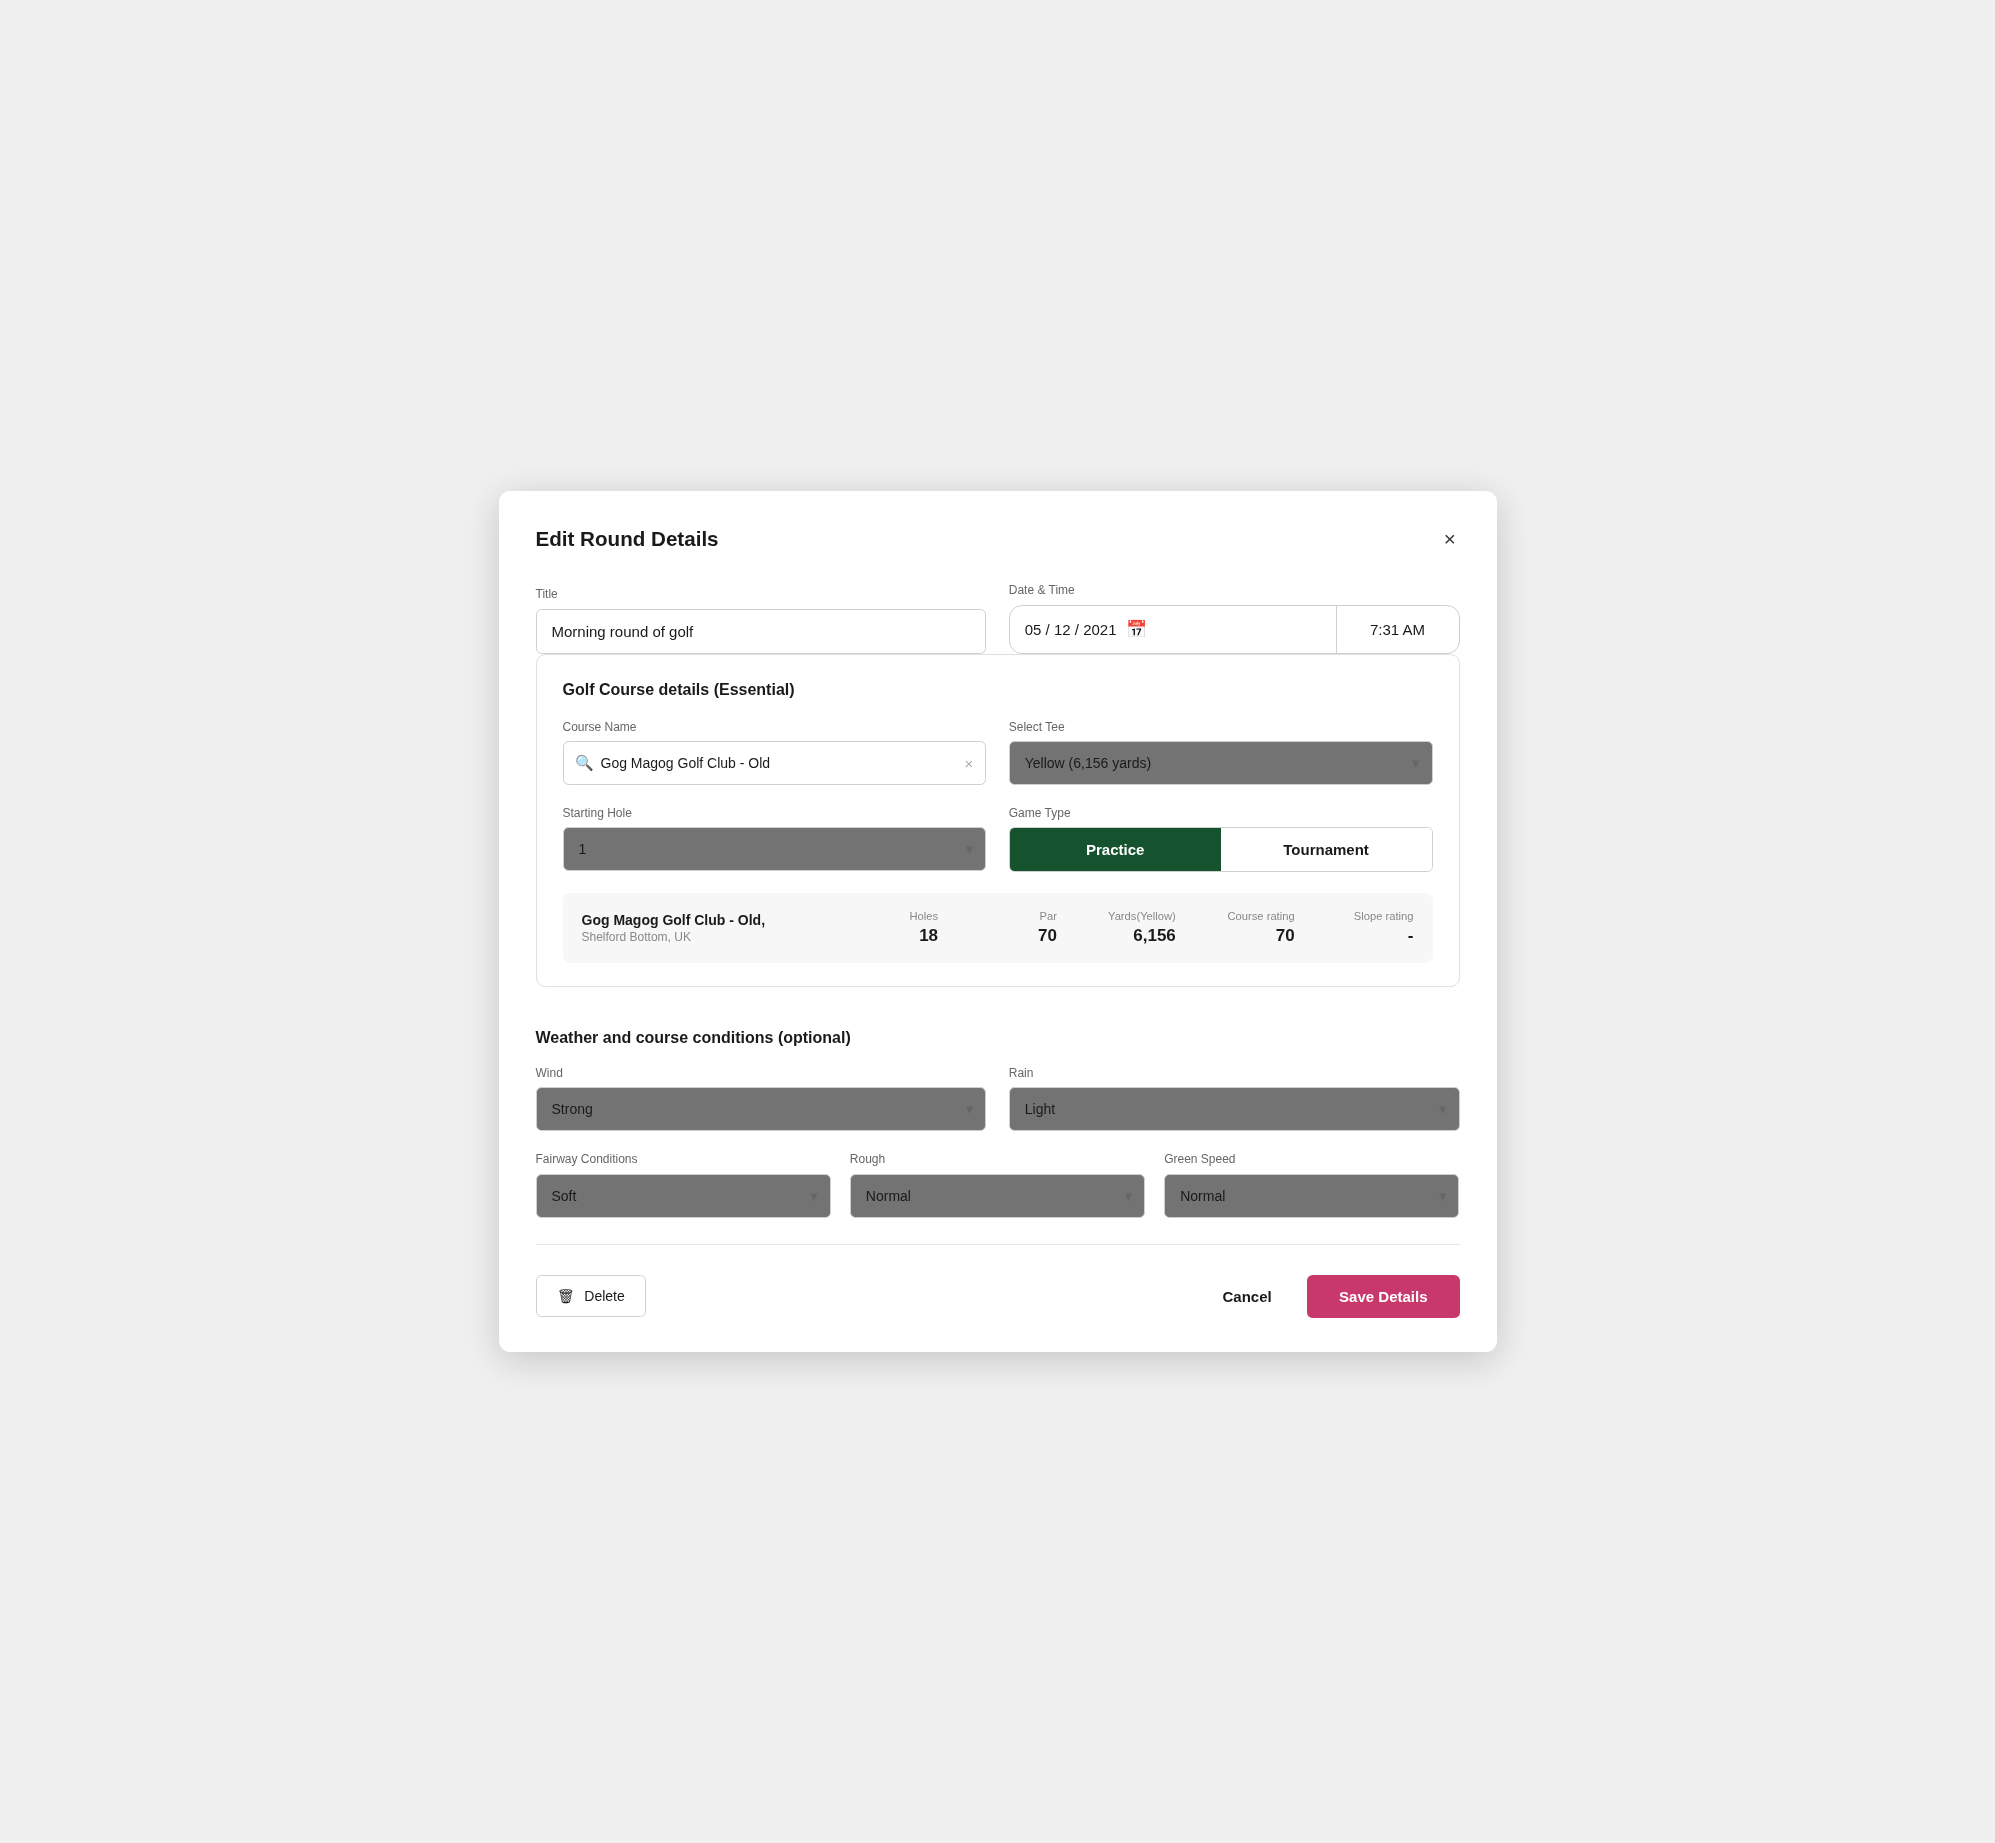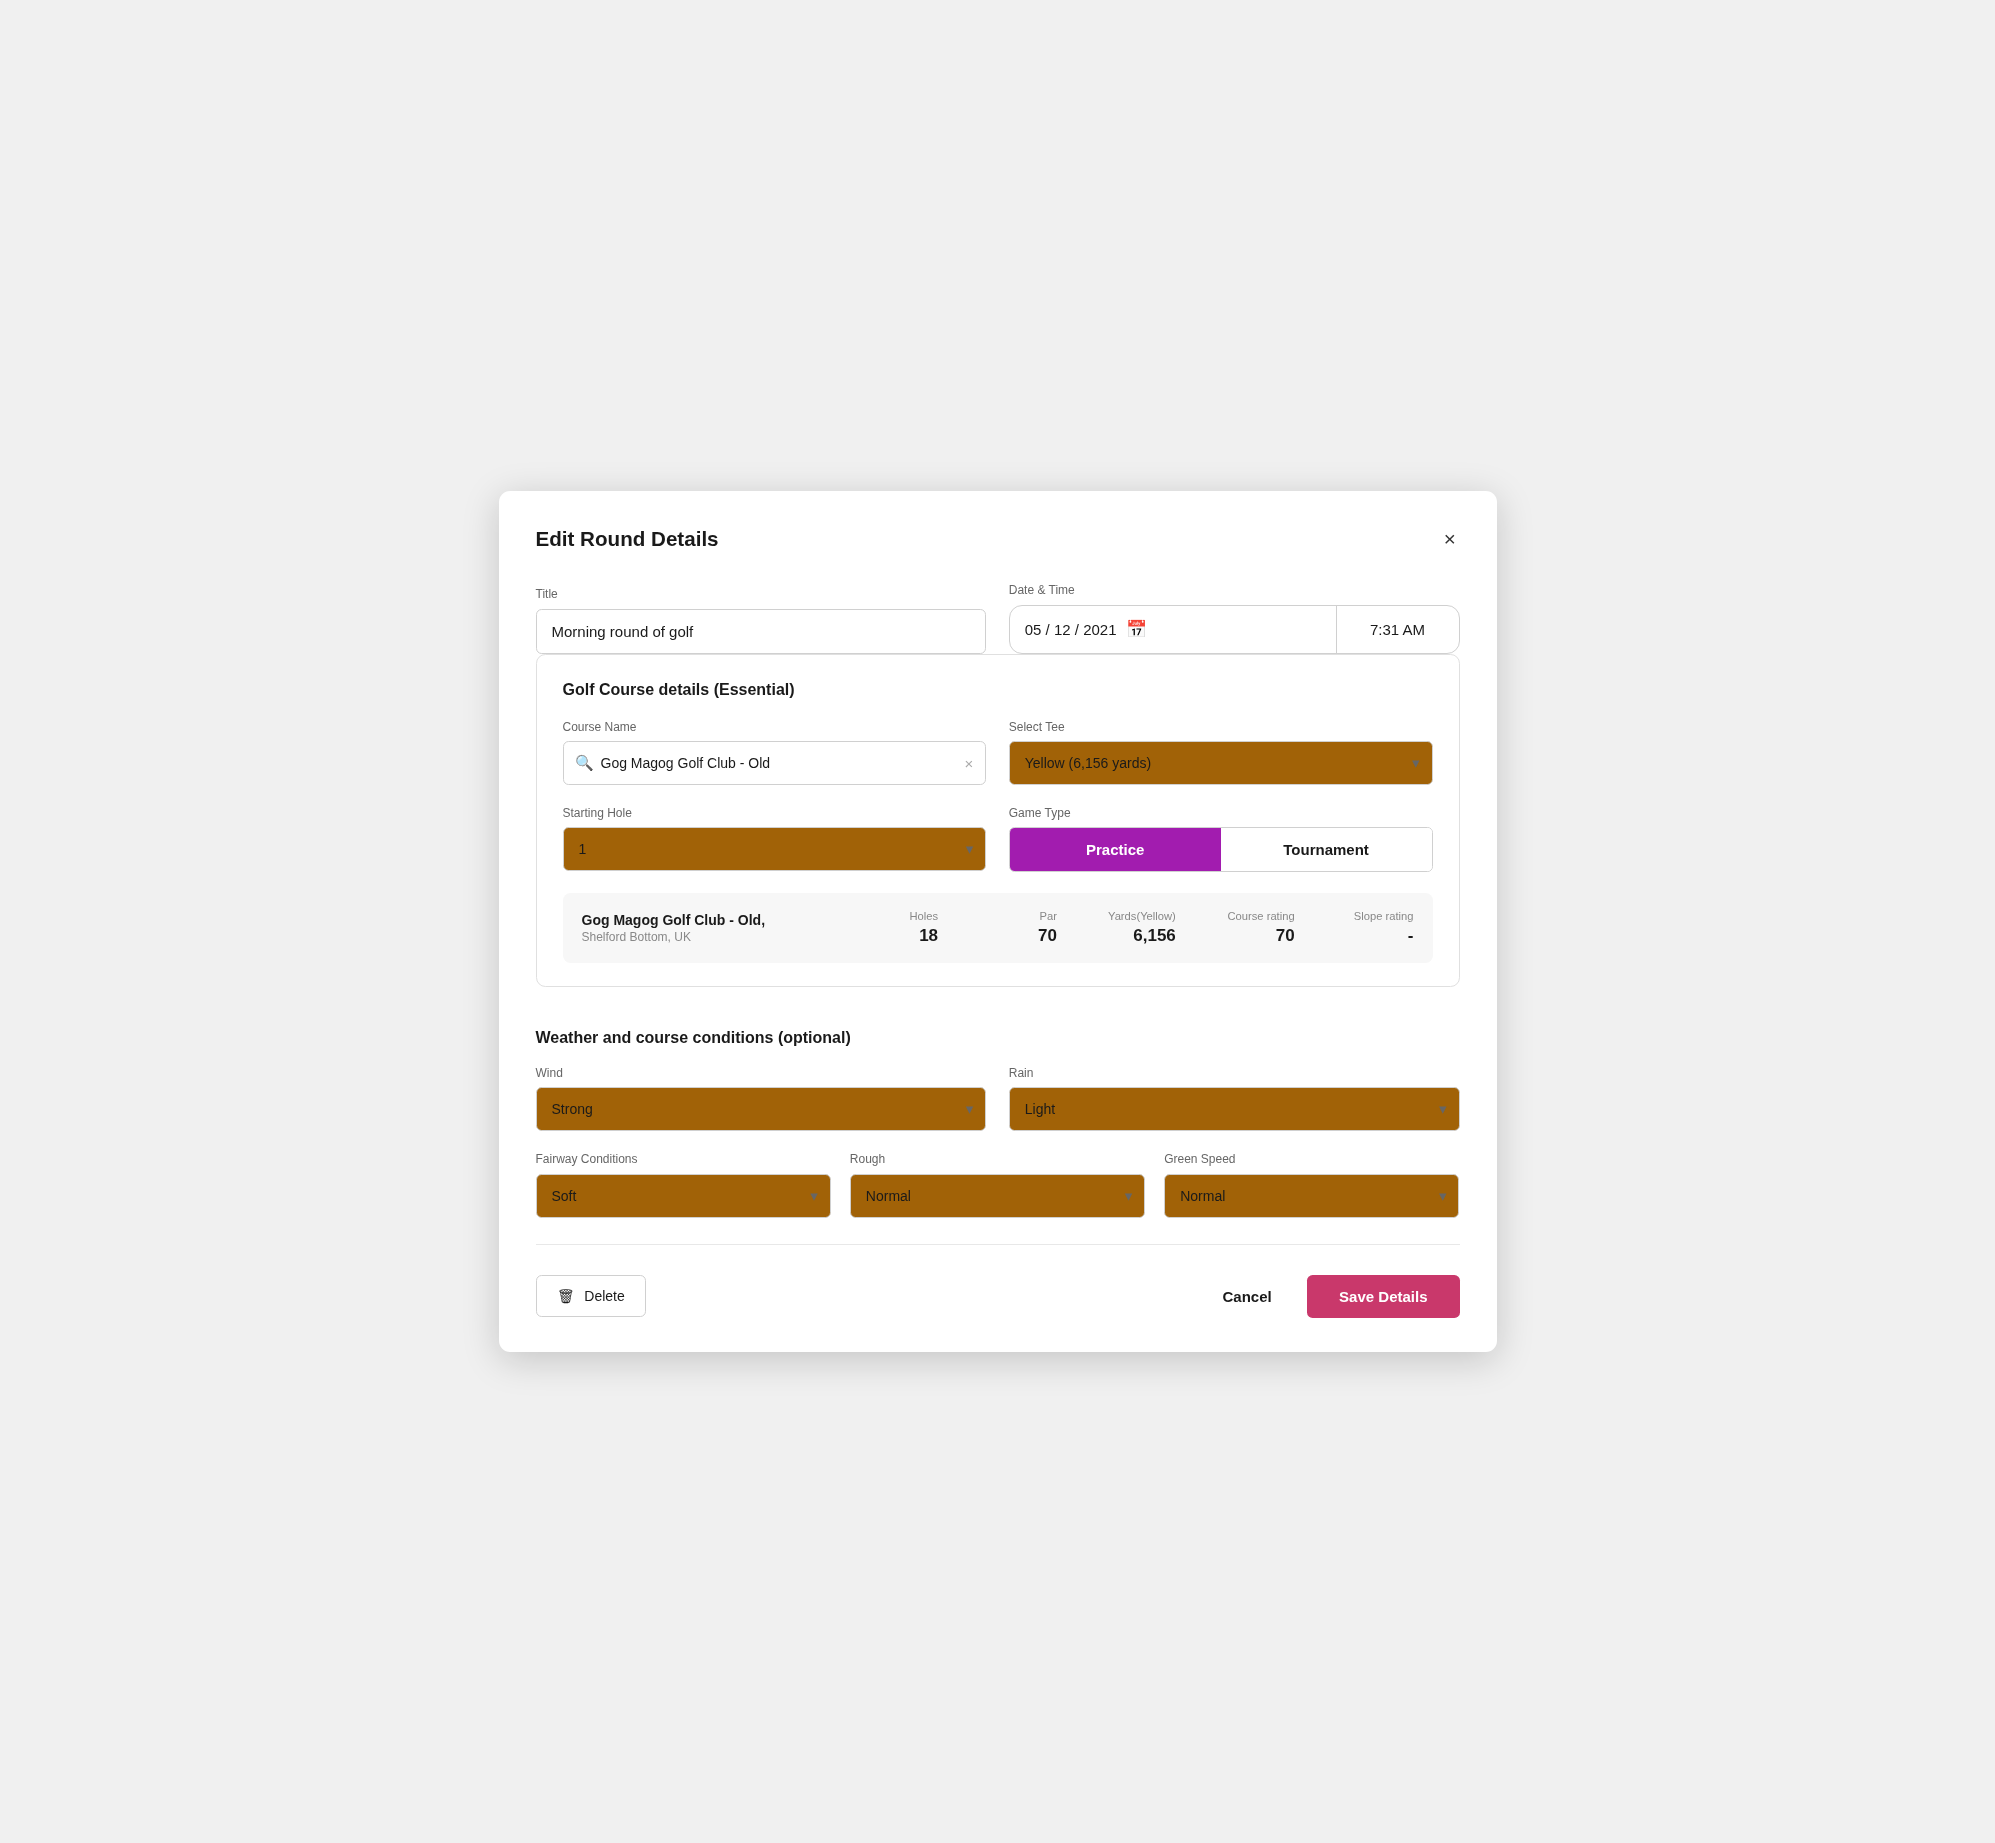--- a/index.html
+++ b/index.html
@@ -153,21 +153,21 @@
       position: relative;
     }
     .select-field {
       appearance: none;
       border: 1.4px solid #d0d0d0;
       border-radius: 5.6px;
       padding: 13px 37px 13px 15px;
       font-size: 14px;
       color: #1a1a1a;
       width: 100%;
-      background: #a16207;
+      background: #737373;
       cursor: pointer;
       outline: none;
     }
     .chevron-down {
       position: absolute;
       right: 13px;
       top: 50%;
       transform: translateY(-50%);
       pointer-events: none;
       color: #666;
@@ -184,21 +184,21 @@
     .toggle-btn {
       flex: 1;
       padding: 13px;
       font-size: 15px;
       font-weight: 600;
       border: none;
       cursor: pointer;
       transition: background 0.2s;
     }
     .toggle-btn.active {
-      background: #a21caf;
+      background: #14532d;
       color: #fff;
     }
     .toggle-btn.inactive {
       background: #fff;
       color: #1a1a1a;
     }
     
     .course-info-row {
       background: #f7f7f7;
       border-radius: 7.5px;

